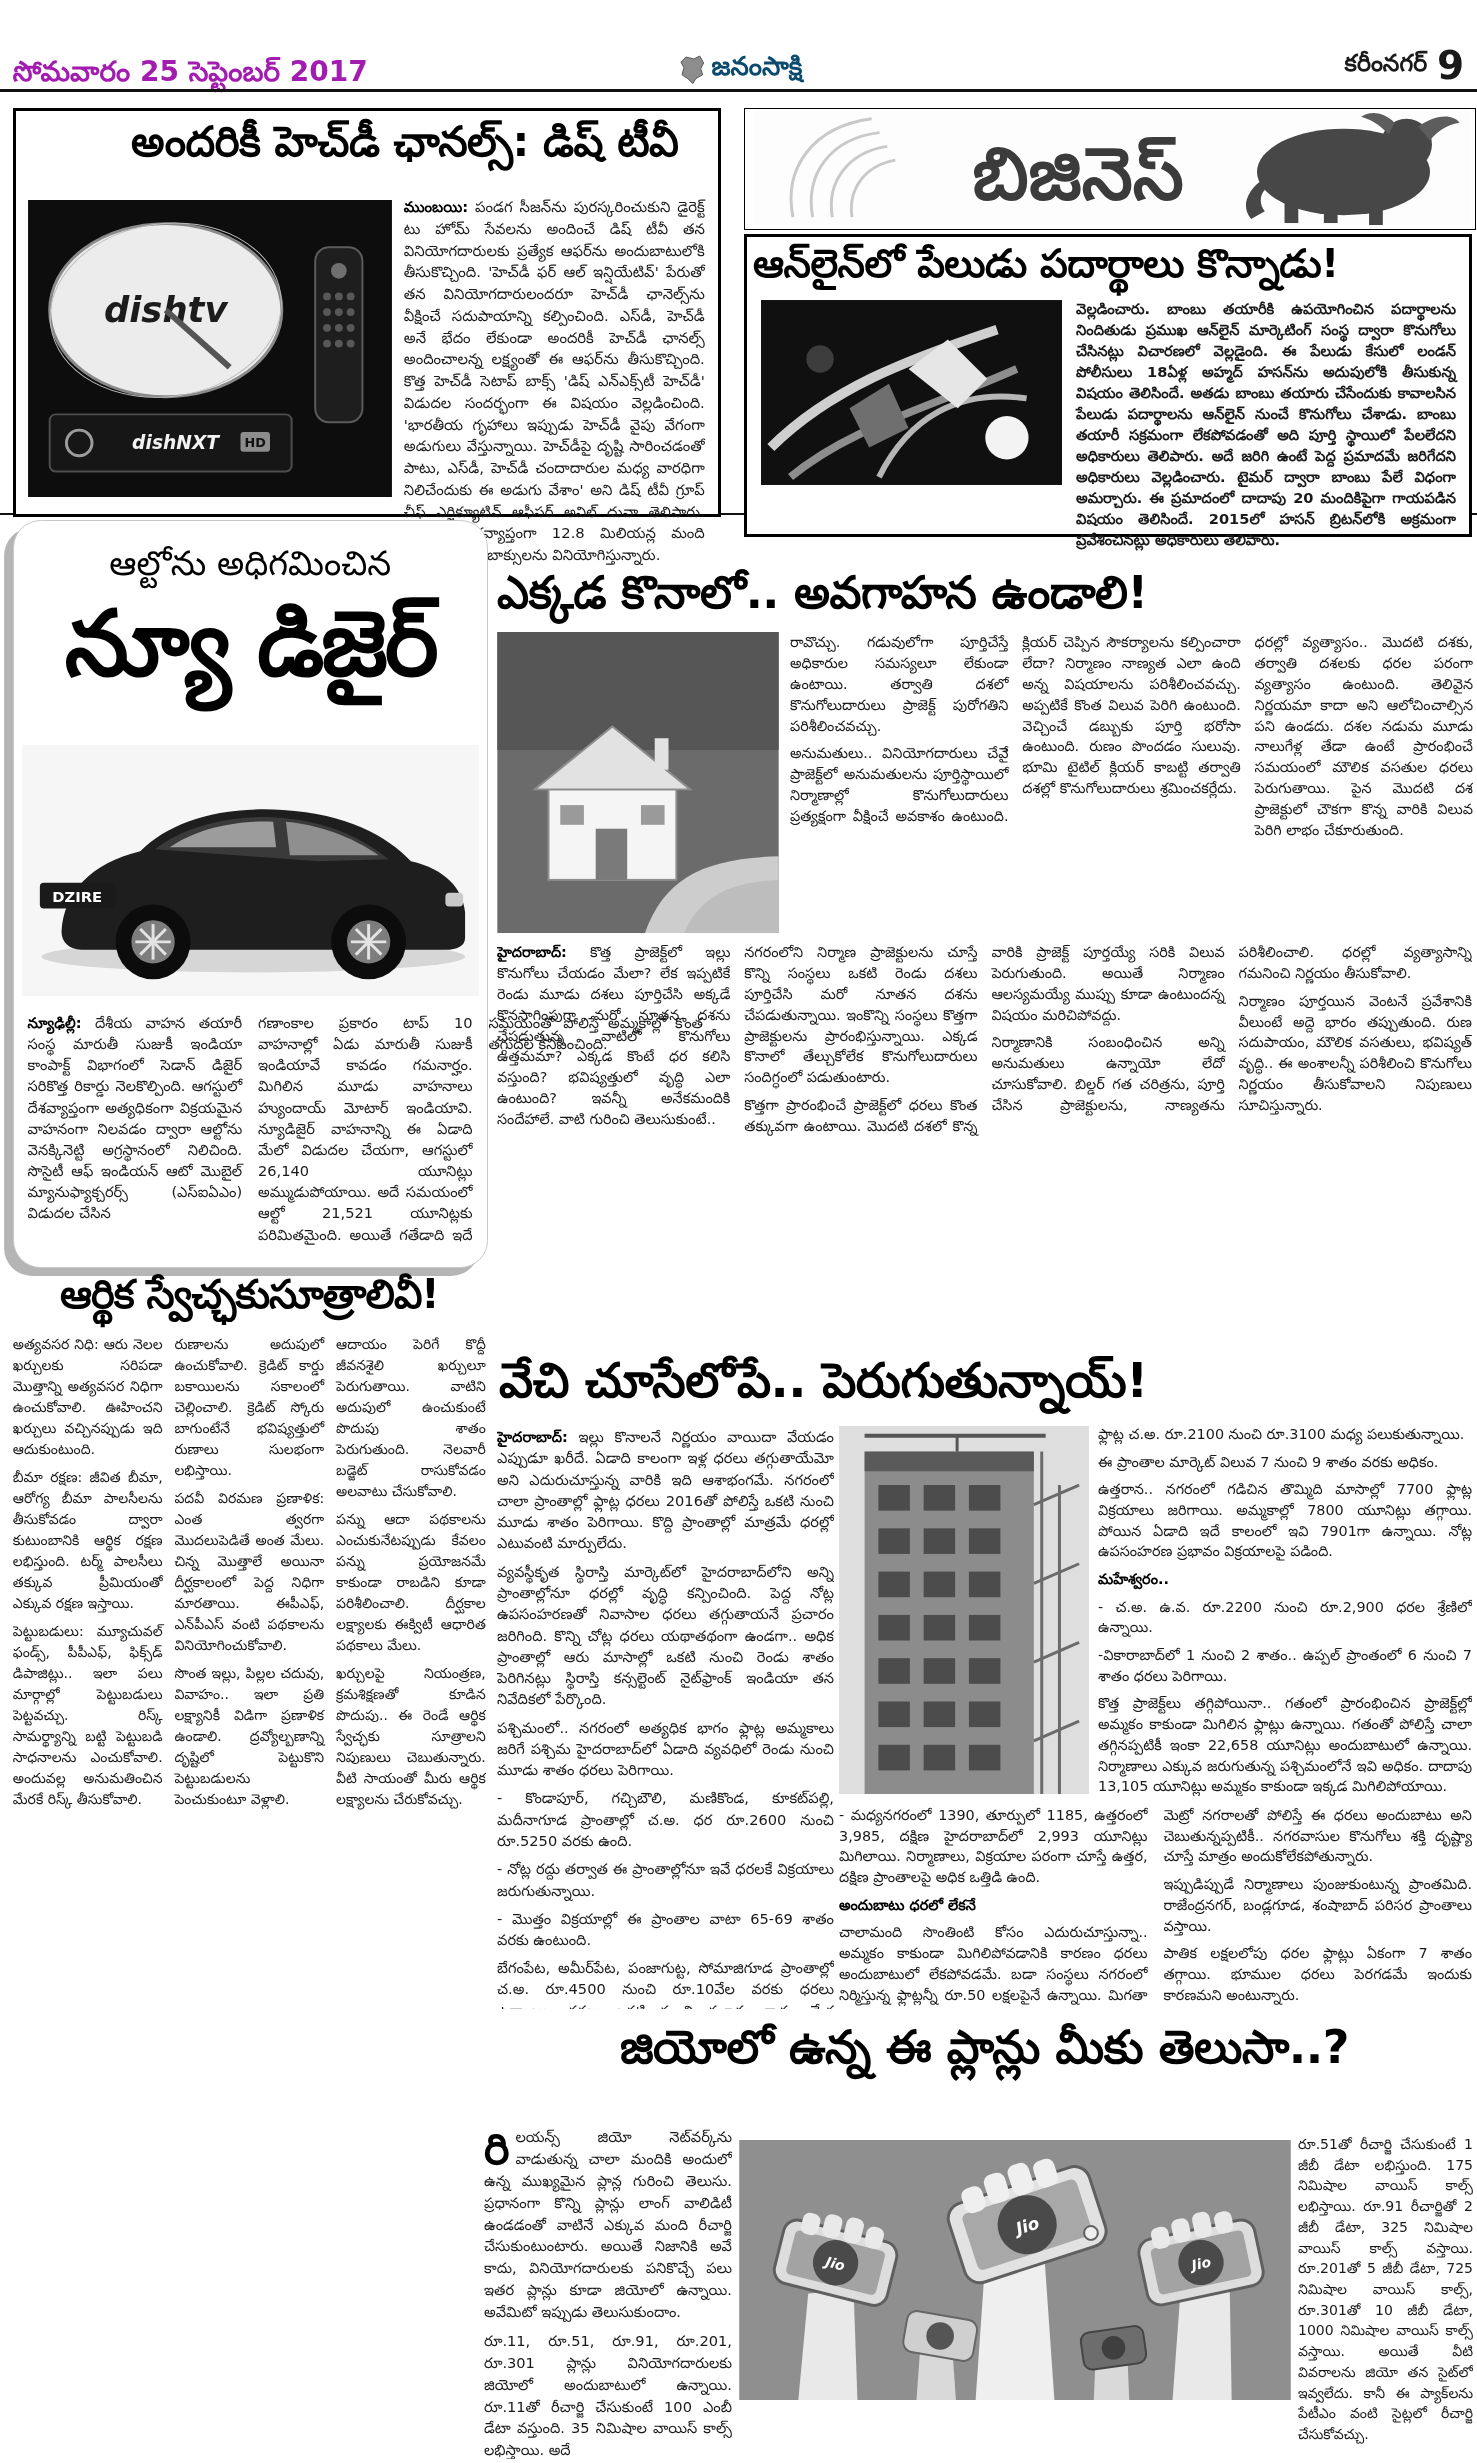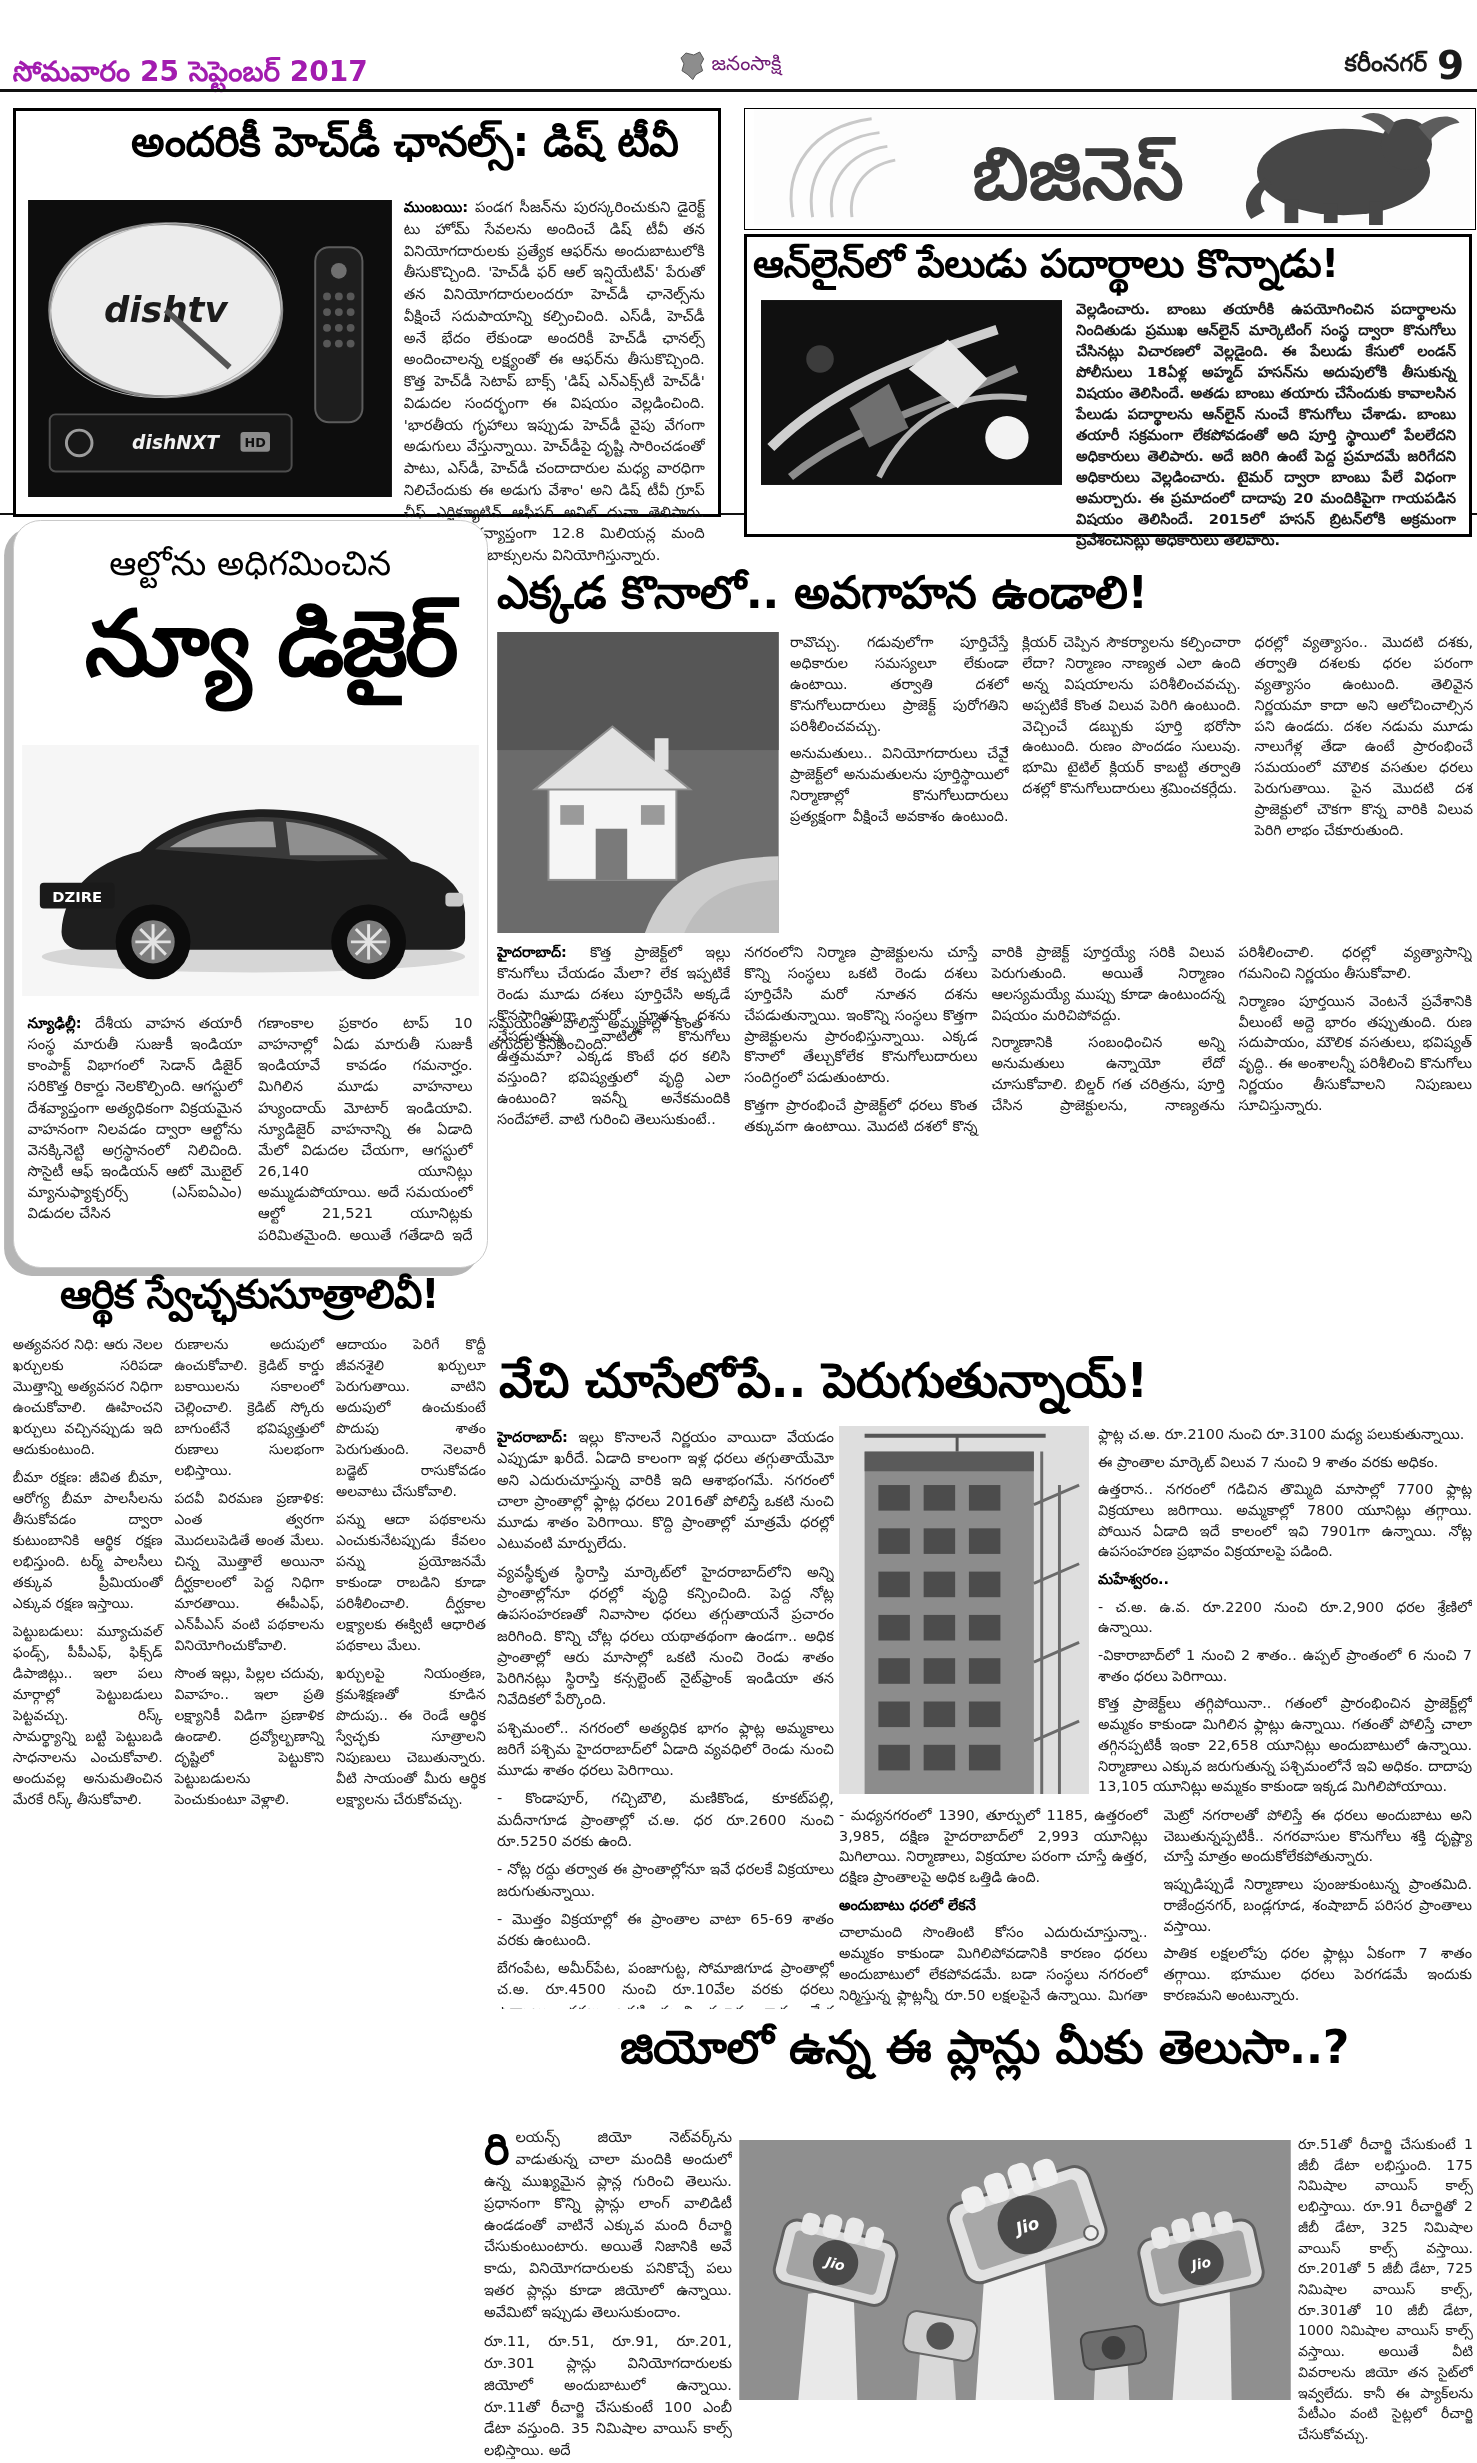--- a/index.html
+++ b/index.html
@@ -6,21 +6,21 @@
   #page{position:relative;width:1478px;height:2464px;background:#fff;overflow:hidden;
         font-family:"DejaVu Sans",sans-serif;color:#1a1a1a;}
   .abs{position:absolute;}
   .just{text-align:justify;}
   .bodytext{font-size:14.8px;line-height:1.47;}
   p{margin:0 0 6.9px 0;}
   b{color:#000;}
   
   .hdr-date{left:12.8px;top:55px;font-size:28px;font-weight:bold;color:#a21caf;}
   .masthead{left:680px;top:51px;display:flex;align-items:center;gap:5.9px;}
-  .masthead-name{font-size:20px;font-weight:normal;color:#701a75;}
+  .masthead-name{font-size:26px;font-weight:bold;color:#0c4a6e;}
   .hdr-right{right:13.8px;top:49px;display:flex;align-items:flex-end;gap:9.9px;}
   .edition{font-size:23.6px;font-weight:bold;}
   .pageno{font-size:39px;font-weight:bold;line-height:.85;}
   .rule{left:0;top:89px;width:1478px;height:3px;background:#111;}
   .rule2{left:0;top:513px;width:1478px;height:2px;background:#111;}
   
   .box{border:3px solid #000;background:#fff;}
   .headline{font-weight:900;color:#000;letter-spacing:-0.5px;line-height:1.08;}
   .hl-center{text-align:center;padding-left:38px;}
   
@@ -34,21 +34,21 @@
   #onl-box{left:744px;top:234px;width:722px;height:297px;}
   #onl-hl{left:5.9px;top:5.9px;width:709px;font-size:39px;}
   #onl-photo{left:13.8px;top:63px;width:301px;height:185px;}
   #onl-caption{left:13.8px;top:254px;width:301px;font-size:13.4px;line-height:1.4;}
   #onl-body{left:329px;top:61px;width:380px;font-size:14.6px;line-height:1.44;font-weight:bold;}
   
   #dzire-card{left:12.8px;top:520px;width:473px;height:746px;border:1px solid #c9c9c9;
               border-radius:27.6px;box-shadow:-8.9px 7.9px 0 #b5b5b5;background:#fff;}
   #dzire-kicker{left:0;top:21.7px;width:100%;text-align:center;font-size:34px;font-weight:400;color:#000;}
   #dzire-title{left:0;top:57px;width:100%;text-align:center;font-size:91px;font-weight:900;
-               letter-spacing:-3px;color:#000;line-height:1.45;margin-left:20px;}
+               letter-spacing:-3px;color:#000;line-height:1.45;}
   #dzire-photo{left:7.9px;top:224px;width:457px;height:251px;}
   #dzire-body{left:13.8px;top:491px;width:445px;height:246px;column-count:2;column-gap:15.8px;
               font-size:14.6px;line-height:1.45;}
   
   #ekk-hl{left:497px;top:569px;width:977px;font-size:45px;}
   #ekk-photo{left:497px;top:632px;width:282px;height:301px;}
   #ekk-colsA{left:790px;top:632px;width:683px;height:299px;column-count:3;column-gap:13.8px;
              font-size:14.4px;line-height:1.45;overflow:hidden;}
   #ekk-colsB{left:497px;top:942px;width:975px;height:396px;column-count:4;column-gap:13.8px;
              font-size:14.4px;line-height:1.45;overflow:hidden;}

